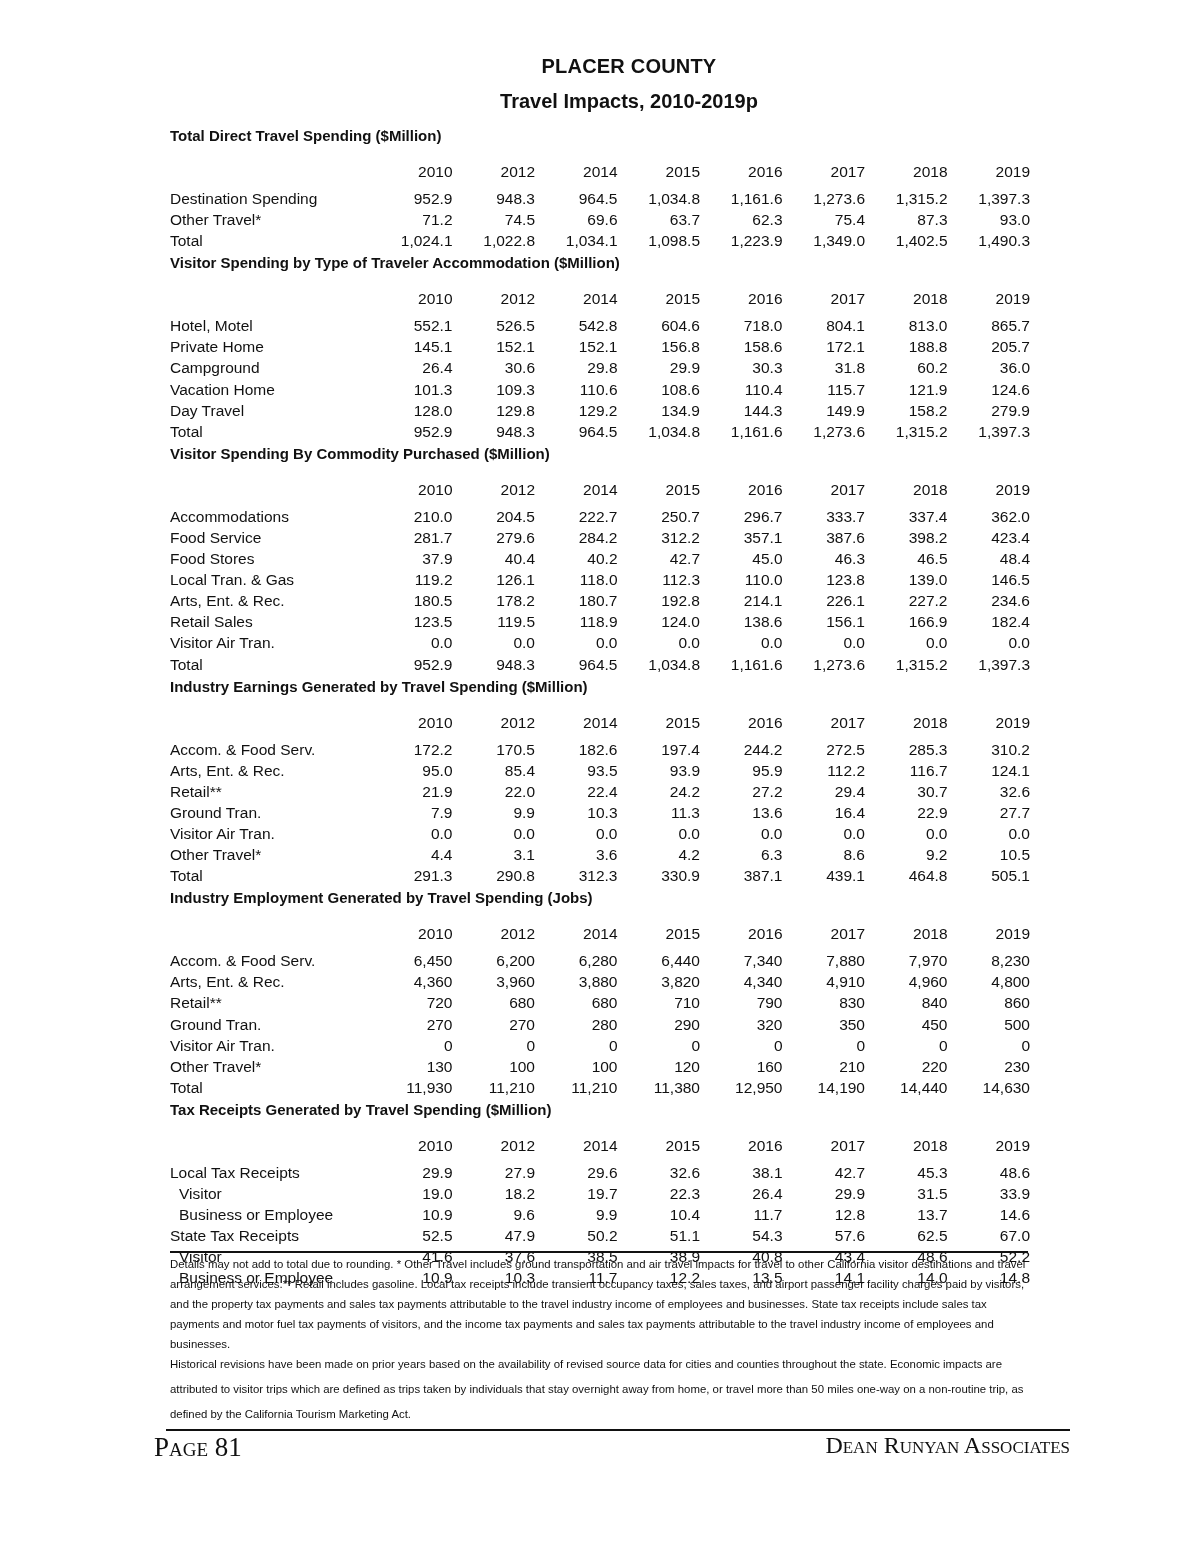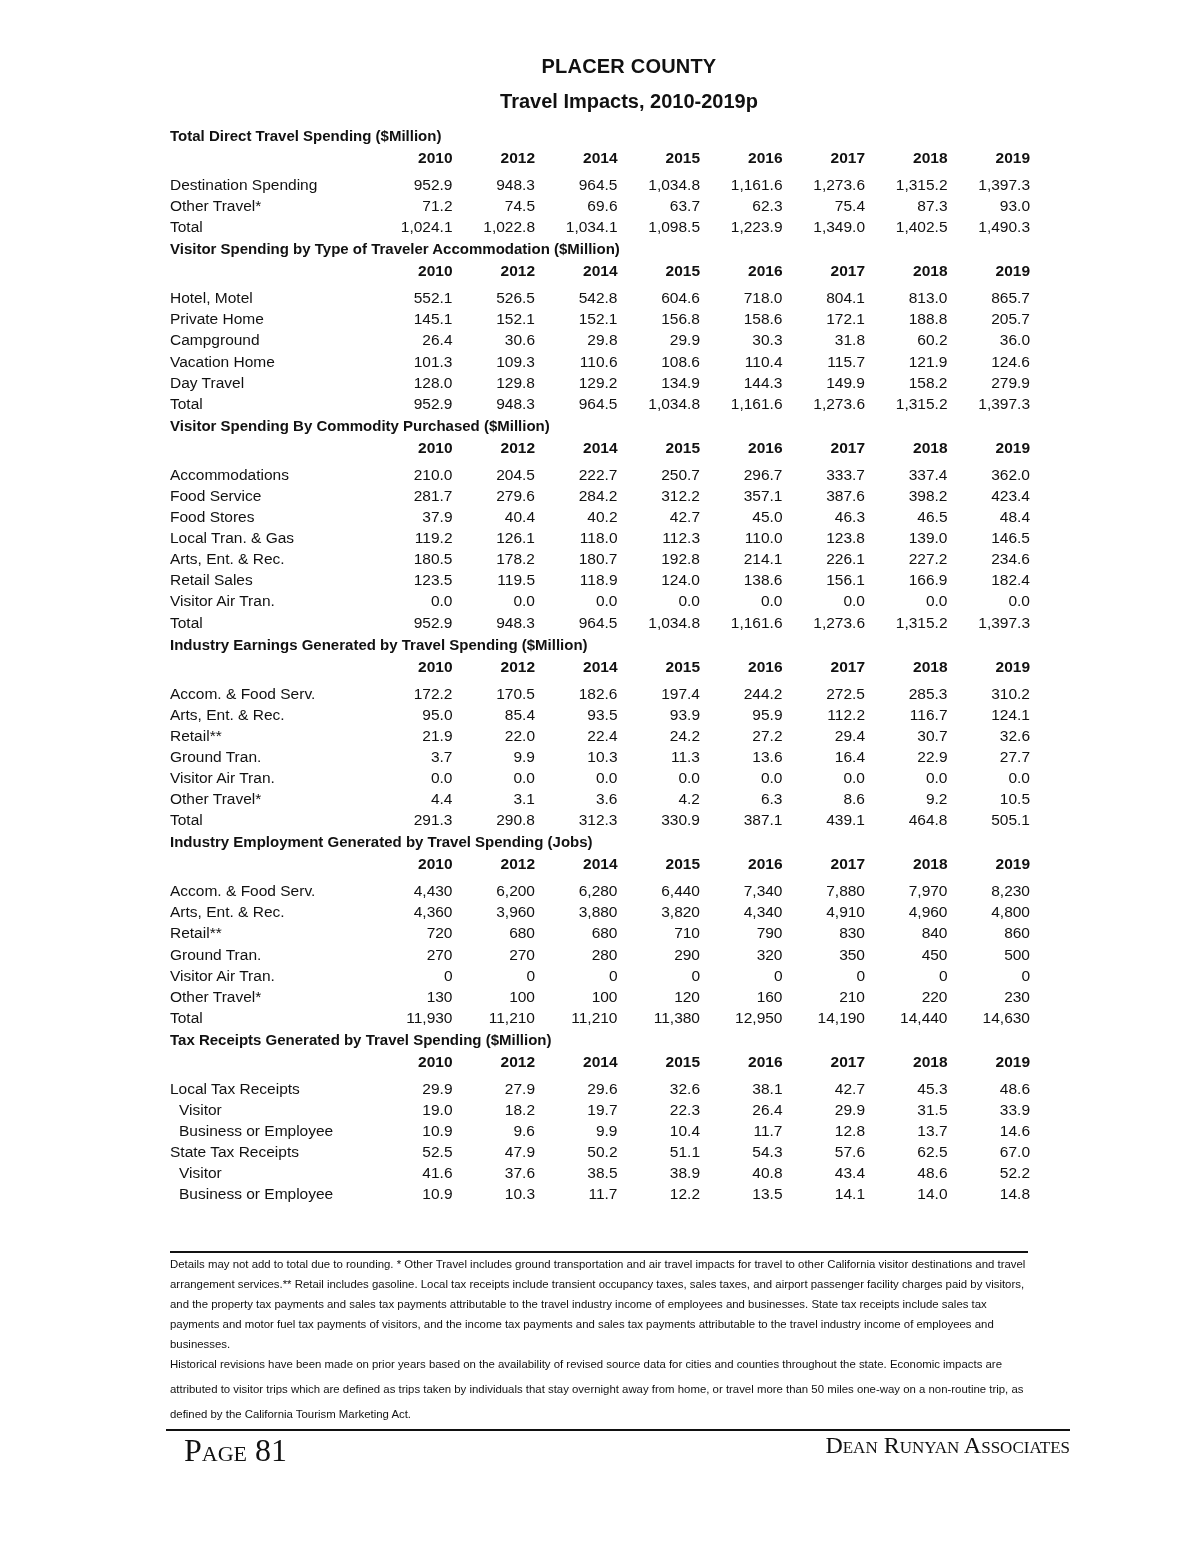--- a/index.html
+++ b/index.html
@@ -2,30 +2,30 @@
 <html><head>
 <meta charset="utf-8">
 <style>
   html, body { margin: 0; padding: 0; background: #ffffff; }
   body { width: 1200px; height: 1553px; position: relative; color: #111; font-family: "Liberation Sans", sans-serif; }
   .title1 { position: absolute; top: 55px; left: 0; width: 1258px; text-align: center; font-weight: bold; font-size: 20px; letter-spacing: 0.2px; }
   .title2 { position: absolute; top: 90px; left: 0; width: 1258px; text-align: center; font-weight: bold; font-size: 20px; }
   .content { position: absolute; left: 170px; top: 126px; width: 860px; }
   .section-title { font-weight: bold; font-size: 15px; height: 22px; line-height: 20px; }
   .row { display: flex; height: 21.1px; line-height: 21px; font-size: 15.5px; }
-  .row.header { font-weight: bold; height: 26px; line-height: 20px; }
+  .row.header { font-weight: normal; height: 26px; line-height: 20px; margin-top: 14px; }
   .lbl { width: 200px; white-space: nowrap; }
   .lbl.indent { padding-left: 9px; width: 191px; }
   .cell { width: 82.5px; text-align: right; white-space: nowrap; }
   .sec { margin-bottom: 2px; }
   .rule-top { position: absolute; left: 170px; top: 1251px; width: 858px; height: 2px; background: #111; }
   .notes { position: absolute; left: 170px; top: 1254px; width: 860px; font-size: 11.4px; line-height: 20px; }
   .notes2 { position: absolute; left: 170px; top: 1352px; width: 860px; font-size: 11.4px; line-height: 25px; }
   .rule-bottom { position: absolute; left: 166px; top: 1429px; width: 904px; height: 2px; background: #111; }
-  .footer-left { position: absolute; left: 184px; top: 1432px; font-size: 32px; font-family: "Liberation Serif", serif; font-variant: small-caps; }
+  .footer-left { position: absolute; left: 154px; top: 1432px; font-size: 27px; font-family: "Liberation Serif", serif; font-variant: small-caps; }
   .footer-right { position: absolute; right: 130px; top: 1432px; font-size: 24px; font-family: "Liberation Serif", serif; font-variant: small-caps; }
 </style>
 </head>
 <body>
 
 <div class="title1">PLACER COUNTY</div>
 <div class="title2">Travel Impacts, 2010-2019p</div>
 
 <div class="content" id="content">
     <div class="sec">
@@ -298,21 +298,21 @@
         <span class="cell">22.0</span>
         <span class="cell">22.4</span>
         <span class="cell">24.2</span>
         <span class="cell">27.2</span>
         <span class="cell">29.4</span>
         <span class="cell">30.7</span>
         <span class="cell">32.6</span>
       </div>
       <div class="row">
         <span class="lbl">Ground Tran.</span>
-        <span class="cell">3.7</span>
+        <span class="cell">7.9</span>
         <span class="cell">9.9</span>
         <span class="cell">10.3</span>
         <span class="cell">11.3</span>
         <span class="cell">13.6</span>
         <span class="cell">16.4</span>
         <span class="cell">22.9</span>
         <span class="cell">27.7</span>
       </div>
       <div class="row">
         <span class="lbl">Visitor Air Tran.</span>
@@ -356,21 +356,21 @@
         <span class="cell">2012</span>
         <span class="cell">2014</span>
         <span class="cell">2015</span>
         <span class="cell">2016</span>
         <span class="cell">2017</span>
         <span class="cell">2018</span>
         <span class="cell">2019</span>
       </div>
       <div class="row">
         <span class="lbl">Accom. &amp; Food Serv.</span>
-        <span class="cell">4,430</span>
+        <span class="cell">6,450</span>
         <span class="cell">6,200</span>
         <span class="cell">6,280</span>
         <span class="cell">6,440</span>
         <span class="cell">7,340</span>
         <span class="cell">7,880</span>
         <span class="cell">7,970</span>
         <span class="cell">8,230</span>
       </div>
       <div class="row">
         <span class="lbl">Arts, Ent. &amp; Rec.</span>

